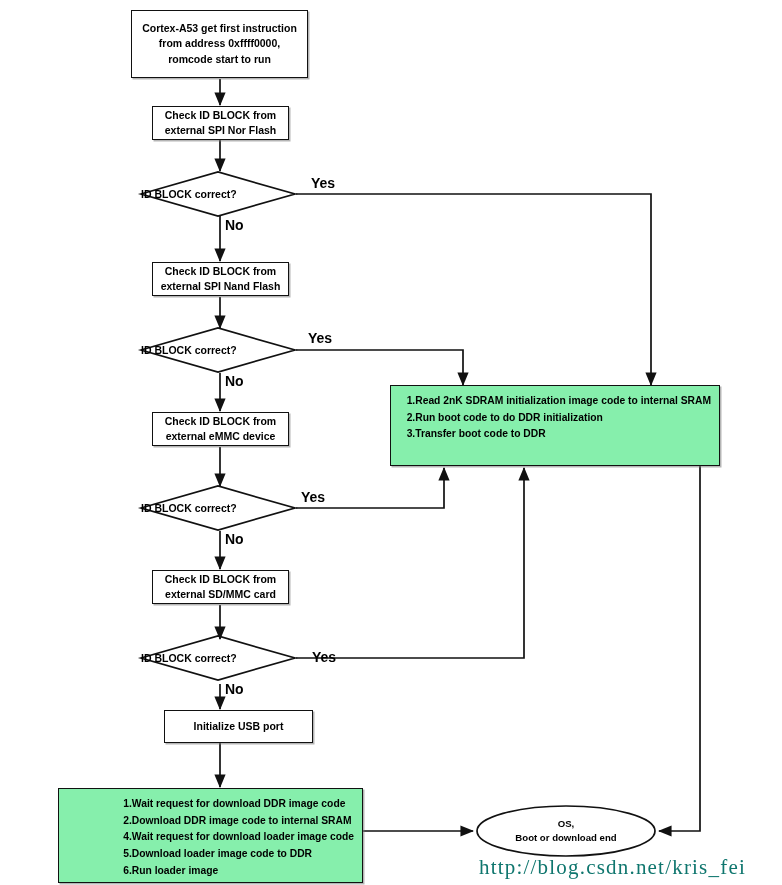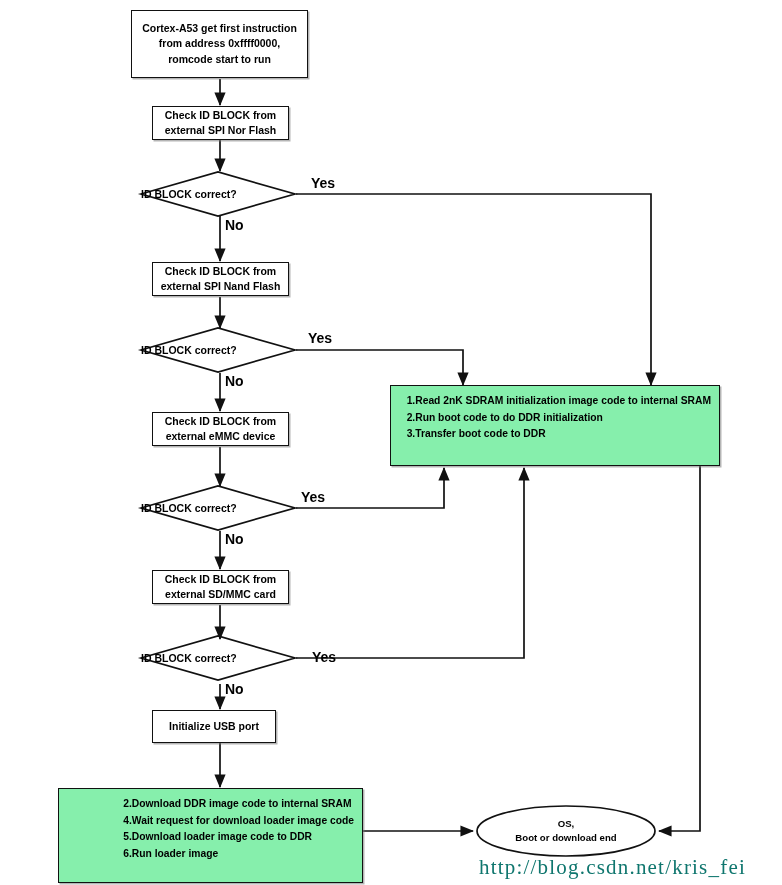--- a/index.html
+++ b/index.html
@@ -176,21 +176,21 @@
   <div class="node proc" style="left:152px; top:412px; width:137px; height:34px;">
     <span class="proc-lines">Check ID BLOCK from
 external eMMC device</span>
   </div>
 
   <div class="node proc" style="left:152px; top:570px; width:137px; height:34px;">
     <span class="proc-lines">Check ID BLOCK from
 external SD/MMC card</span>
   </div>
 
-  <div class="node proc" style="left:152px; top:710px; width:124px; height:33px;text-align:right;">
+  <div class="node proc" style="left:164px; top:710px; width:149px; height:33px;text-align:right;">
     <span class="proc-lines">Initialize USB port</span>
   </div>
 
   <div class="decision-label" style="left:141px; top:183px; width:154px; height:22px;">
     <span>ID BLOCK correct?</span>
   </div>
   <div class="decision-label" style="left:141px; top:339px; width:154px; height:22px;">
     <span>ID BLOCK correct?</span>
   </div>
   <div class="decision-label" style="left:141px; top:497px; width:154px; height:22px;">
@@ -213,20 +213,21 @@
   <div class="node listbox" style="left:390px; top:385px; width:330px; height:81px;">
     <ol>
       <li>1.Read 2nK SDRAM initialization image code to internal SRAM</li>
       <li>2.Run boot code to do DDR initialization</li>
       <li>3.Transfer boot code to DDR</li>
     </ol>
   </div>
 
   <div class="node listbox" style="left:58px; top:788px; width:305px; height:95px;">
     <ol>
+      <li>1.Wait request for download DDR image code</li>
       <li>2.Download DDR image code to internal SRAM</li>
       <li>4.Wait request for download loader image code</li>
       <li>5.Download loader image code to DDR</li>
       <li>6.Run loader image</li>
     </ol>
   </div>
 
   <div class="ellipse-label" style="left:477px; top:806px; width:178px; height:50px;">
     <span>OS,</span>
     <span>Boot or download end</span>

